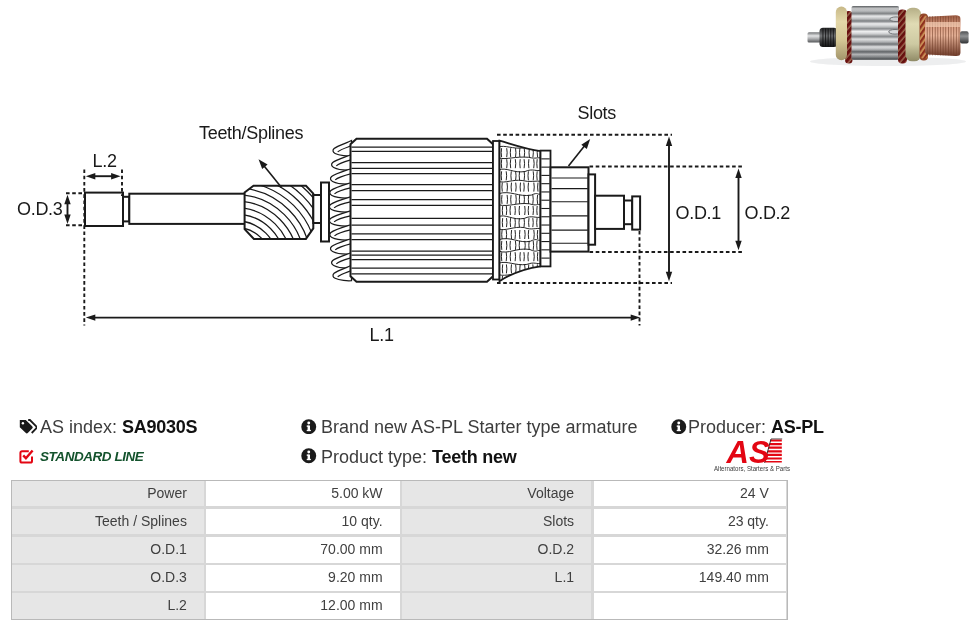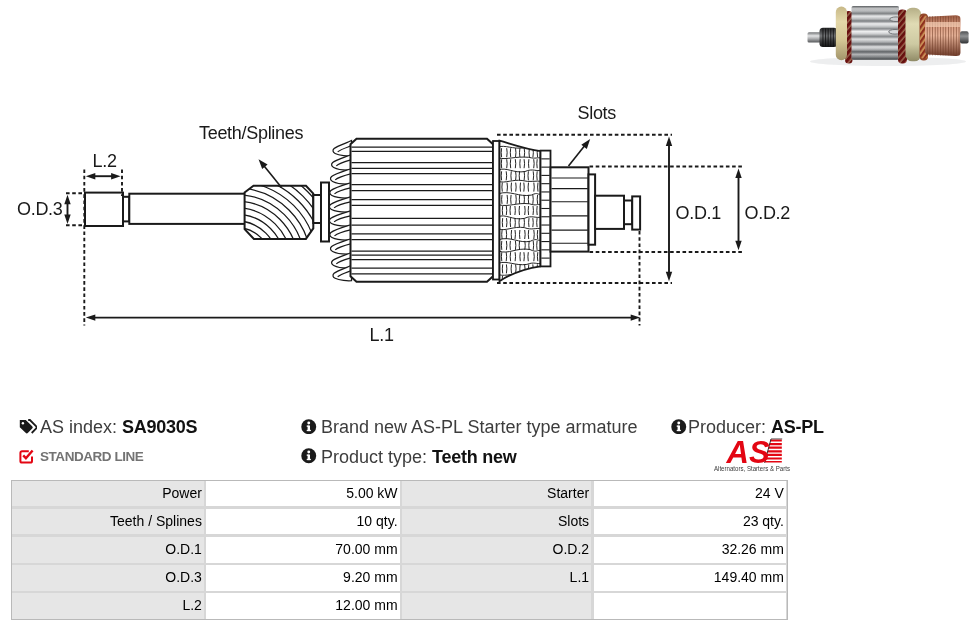--- a/index.html
+++ b/index.html
@@ -1,24 +1,24 @@
 <!DOCTYPE html>
 <html><head>
 <meta charset="utf-8">
 <style>
 * { margin:0; padding:0; box-sizing:border-box; }
 html,body { width:976px; height:632px; background:#fff; font-family:"Liberation Sans",sans-serif; position:relative; overflow:hidden; }
 .abs { position:absolute; }
 .it { font-size:18px; color:#3d3d3d; line-height:16px; white-space:nowrap; }
 .it b { color:#111; letter-spacing:-0.25px; }
-.red { color:#737373; font-weight:bold; }
+.red { color:#14532d; font-weight:bold;font-style:italic; }
 #tbl { position:absolute; left:10.5px; top:479.6px; width:777px; border:1.3px solid #b9b9b9;
   display:grid; grid-template-columns:192.4px 193.2px 189px 192.3px; grid-template-rows:repeat(4,25.7px) 25.4px;
   gap:2.5px; background:#d7d7d7; }
-#tbl div { font-size:14px; color:#000000; text-align:right; line-height:25.6px; padding-right:2px; white-space:nowrap; overflow:hidden; }
+#tbl div { font-size:14px; color:#404040; text-align:right; line-height:25.6px; padding-right:17px; white-space:nowrap; overflow:hidden; }
 .cl { background:#e6e6e6; }
 .cv { background:#fff; }
 </style>
 </head>
 <body>
 <svg class="abs" style="left:0;top:0" width="976" height="632" viewBox="0 0 976 632" font-family="'Liberation Sans',sans-serif">
 <defs>
 <linearGradient id="gShaft" x1="0" y1="0" x2="0" y2="1">
  <stop offset="0" stop-color="#737577"></stop>
         <stop offset="0.35" stop-color="#e3e4e5"></stop>
@@ -442,21 +442,21 @@
 <line x1="61.0" y1="4.0" x2="54.6" y2="27.8" stroke="#222" stroke-width="0.9"></line>
 <line x1="61.0" y1="3.9" x2="72.2" y2="3.9" stroke="#222" stroke-width="0.7"></line>
 <text x="16.5" y="28" font-size="31" font-weight="bold" font-style="italic" fill="#e30613" font-family="'Liberation Sans',sans-serif">AS</text>
 <text x="4" y="36" font-size="7.8" fill="#3a3a3a" font-family="'Liberation Sans',sans-serif" textLength="76" lengthAdjust="spacingAndGlyphs">Alternators, Starters &amp; Parts</text>
 </svg>
 </div>
 
 <div id="tbl">
 <div class="cl">Power</div>
     <div class="cv">5.00 kW</div>
-    <div class="cl">Starter</div>
+    <div class="cl">Voltage</div>
     <div class="cv">24 V</div>
 <div class="cl">Teeth / Splines</div>
     <div class="cv">10 qty.</div>
     <div class="cl">Slots</div>
     <div class="cv">23 qty.</div>
 <div class="cl">O.D.1</div>
     <div class="cv">70.00 mm</div>
     <div class="cl">O.D.2</div>
     <div class="cv">32.26 mm</div>
 <div class="cl">O.D.3</div>

